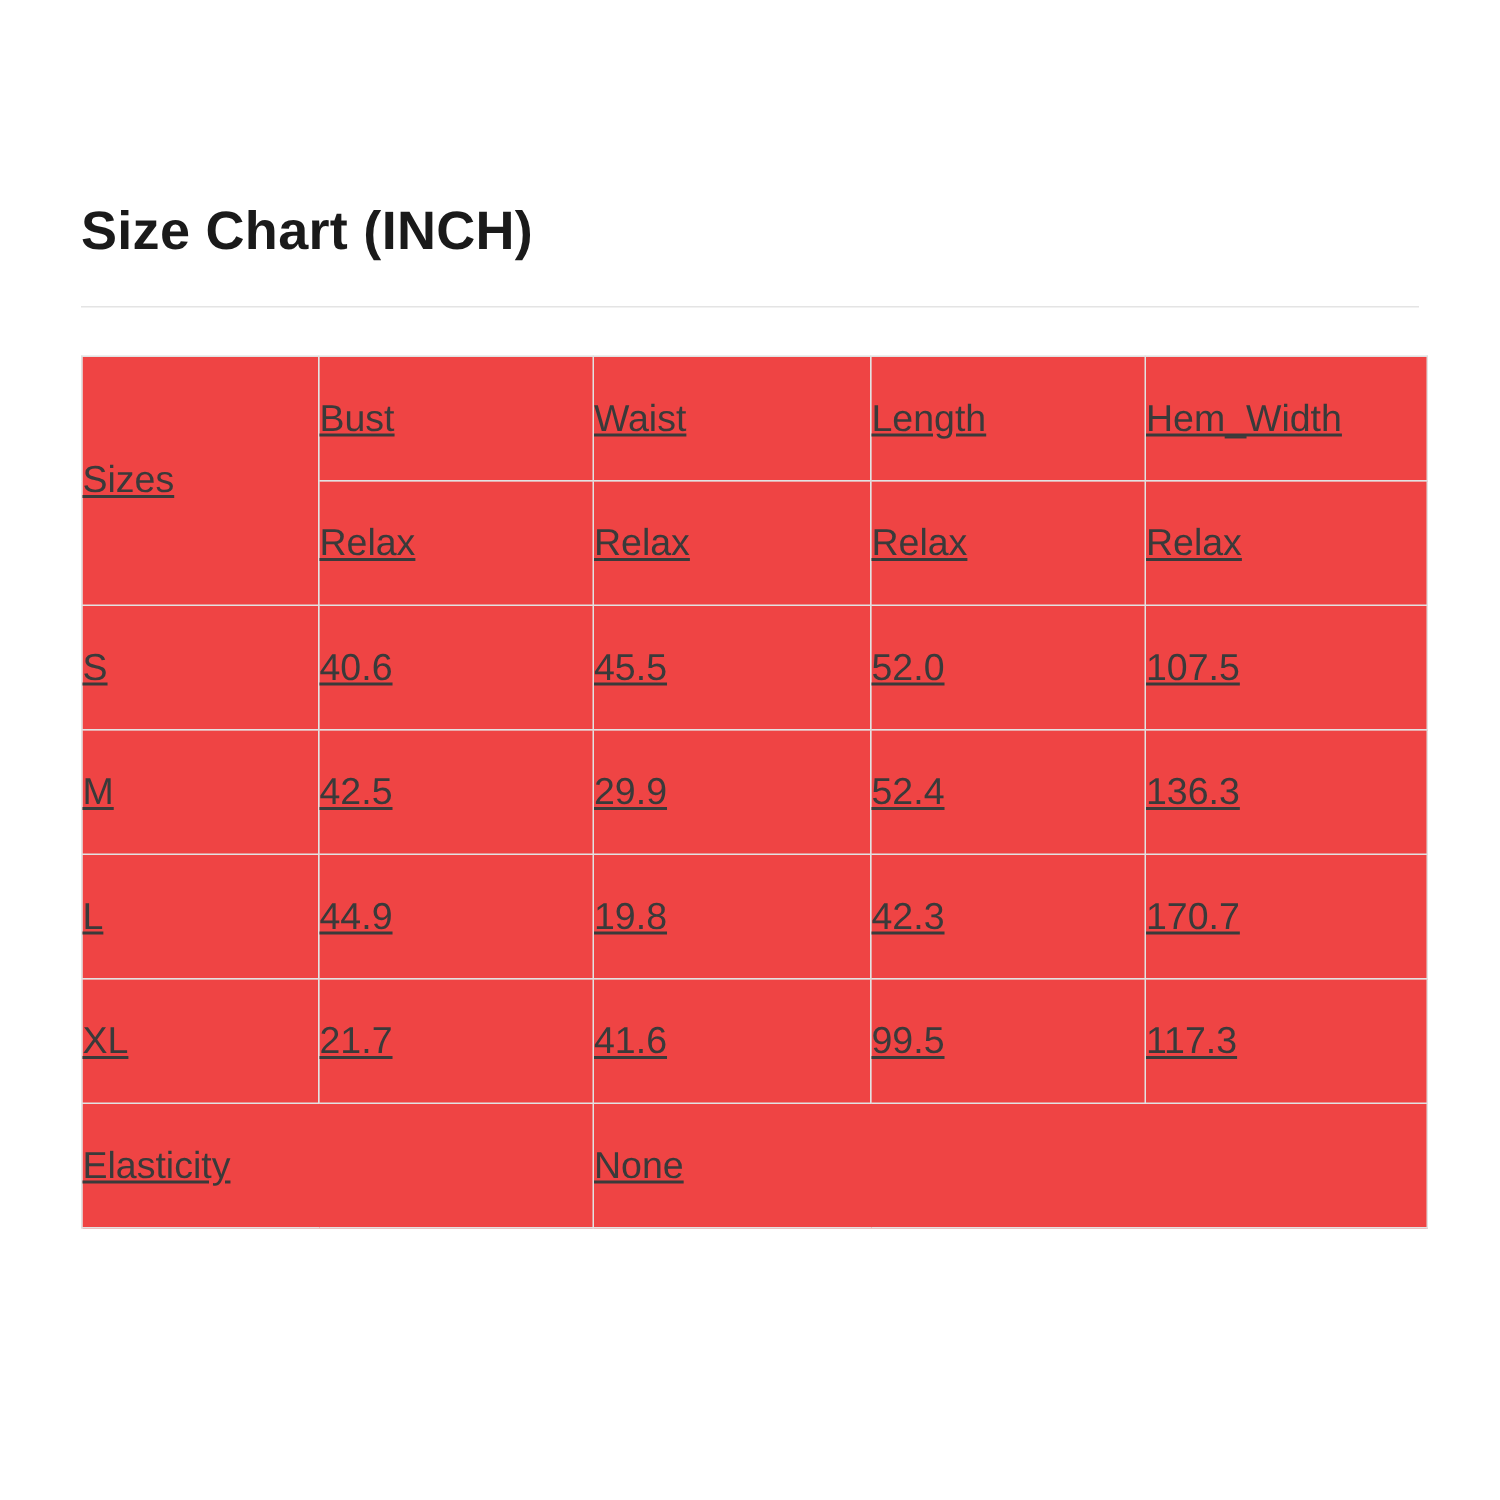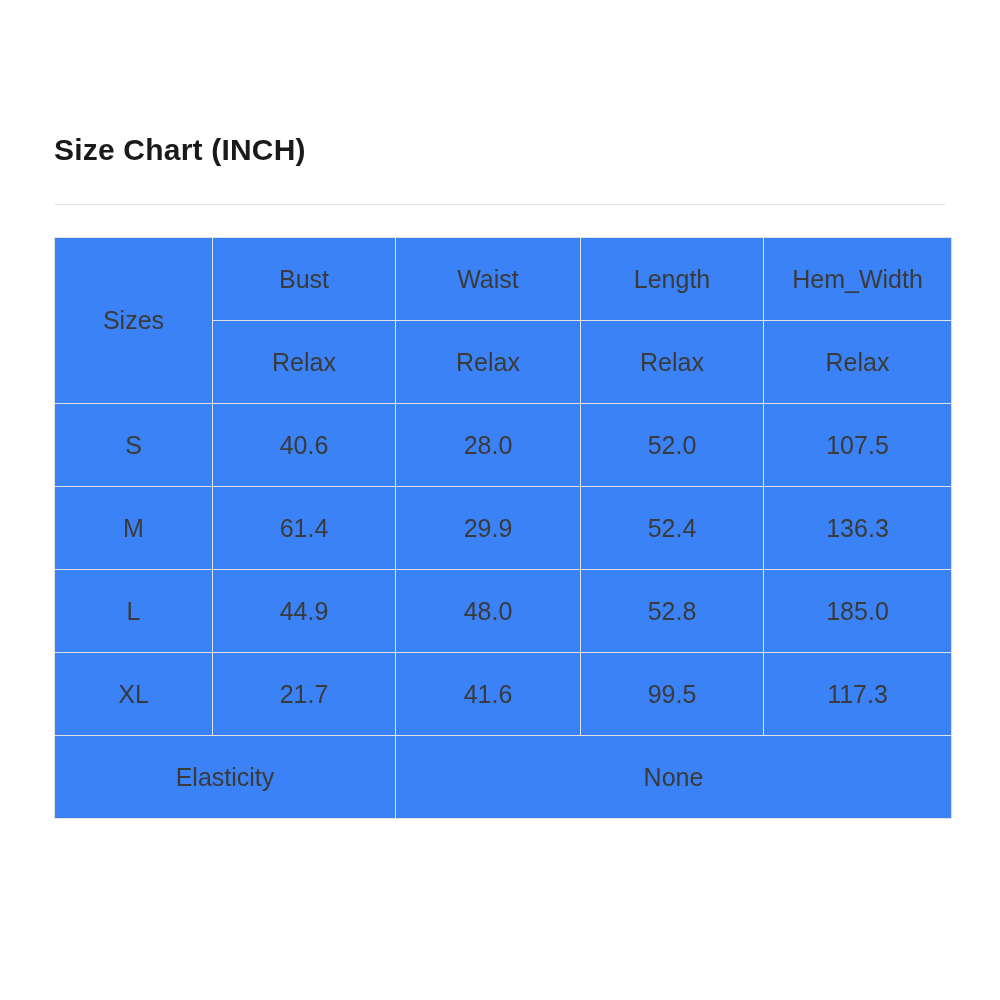--- a/index.html
+++ b/index.html
@@ -17,21 +17,21 @@
   .page {
     position: relative;
     width: 1000px;
     height: 1000px;
     box-sizing: border-box;
   }
   .title {
     position: absolute;
     left: 54px;
     top: 133px;
-    font-size: 30px;
+    font-size: 36px;
     font-weight: bold;
     color: #1a1a1a;
     letter-spacing: 0.2px;
   }
   .rule {
     position: absolute;
     left: 54px;
     top: 204px;
     width: 892px;
     height: 1px;
@@ -44,28 +44,29 @@
     width: 892px;
   }
   table.size-chart {
     border-collapse: collapse;
     width: 892px;
     table-layout: fixed;
     background: #f7f7f7;
   }
   table.size-chart td {
     border: 1px solid #e2e2e2;
-    text-align: center;
+    text-align: left;
     vertical-align: middle;
     font-size: 25px;
     color: #3a3a3a;
     font-weight: 400;
     padding: 0;
     height: 82px;
-    background: #3b82f6;
+    background: #ef4444;
+    text-decoration: underline;
   }
   td.col-sizes { width: 157px; }
   td.col-bust  { width: 182px; }
   td.col-waist { width: 184px; }
   td.col-len   { width: 182px; }
   td.col-hem   { width: 187px; }
 
   td.head-group {
     font-size: 25px;
     color: #3a3a3a;
@@ -117,39 +118,39 @@
         <tr>
           <td class="col-bust relax-cell">Relax</td>
           <td class="col-waist relax-cell">Relax</td>
           <td class="col-len relax-cell">Relax</td>
           <td class="col-hem relax-cell">Relax</td>
         </tr>
 
         <tr>
           <td class="col-sizes sizes-cell">S</td>
           <td class="col-bust data-cell">40.6</td>
-          <td class="col-waist data-cell">28.0</td>
+          <td class="col-waist data-cell">45.5</td>
           <td class="col-len data-cell">52.0</td>
           <td class="col-hem data-cell">107.5</td>
         </tr>
 
         <tr>
           <td class="col-sizes sizes-cell">M</td>
-          <td class="col-bust data-cell">61.4</td>
+          <td class="col-bust data-cell">42.5</td>
           <td class="col-waist data-cell">29.9</td>
           <td class="col-len data-cell">52.4</td>
           <td class="col-hem data-cell">136.3</td>
         </tr>
 
         <tr>
           <td class="col-sizes sizes-cell">L</td>
           <td class="col-bust data-cell">44.9</td>
-          <td class="col-waist data-cell">48.0</td>
-          <td class="col-len data-cell">52.8</td>
-          <td class="col-hem data-cell">185.0</td>
+          <td class="col-waist data-cell">19.8</td>
+          <td class="col-len data-cell">42.3</td>
+          <td class="col-hem data-cell">170.7</td>
         </tr>
 
         <tr>
           <td class="col-sizes sizes-cell">XL</td>
           <td class="col-bust data-cell">21.7</td>
           <td class="col-waist data-cell">41.6</td>
           <td class="col-len data-cell">99.5</td>
           <td class="col-hem data-cell">117.3</td>
         </tr>
 

